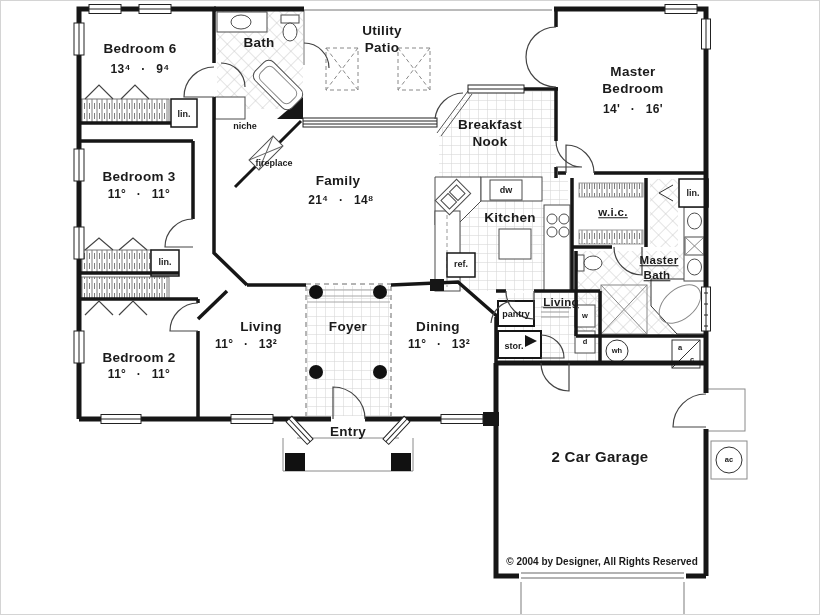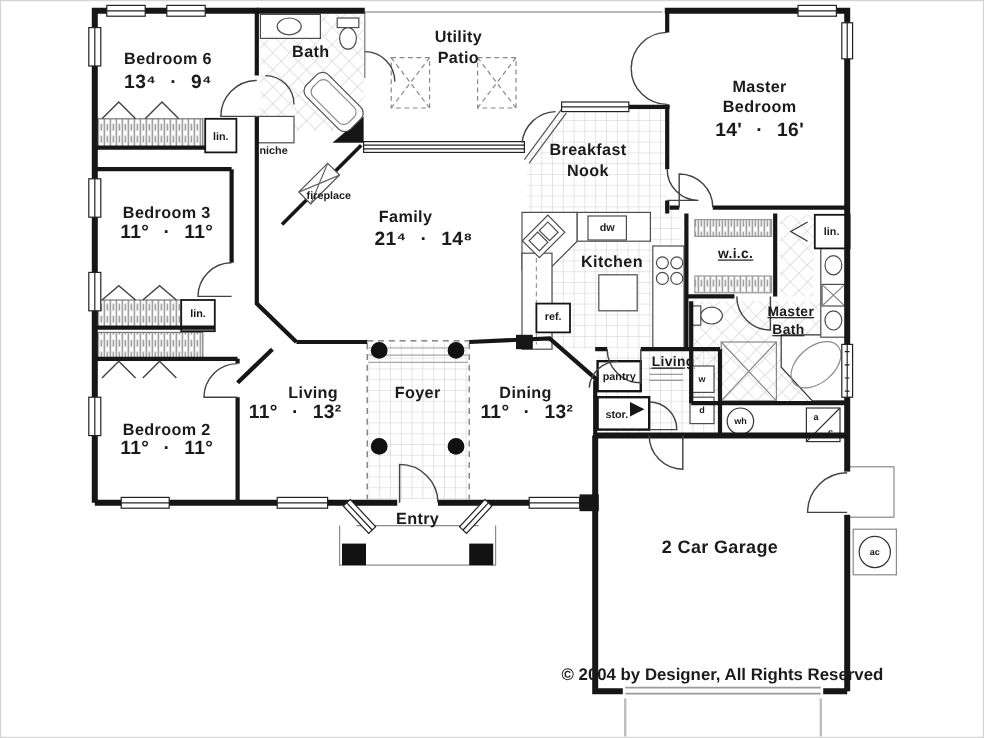--- a/index.html
+++ b/index.html
@@ -10,24 +10,24 @@
   }
   #drawing{position:absolute;left:0;top:0;}
   .lbl{
     position:absolute;transform:translate(-50%,-50%);
     color:#1b1b1b;font-weight:bold;white-space:nowrap;line-height:1;
     letter-spacing:.3px;
   }
   .room{font-size:13.5px;}
   .room-lg{font-size:15px;}
   .room-sm{font-size:11.5px;text-decoration:underline;}
-  .dims{font-size:16px;word-spacing:7px;}
+  .dims{font-size:12px;word-spacing:7px;}
   .tiny{font-size:9px;letter-spacing:0;}
   .micro{font-size:7.5px;letter-spacing:0;}
-  .copy{font-size:14px;letter-spacing:0;text-align:right;}
+  .copy{font-size:10px;letter-spacing:0;text-align:right;}
 </style>
 </head>
 <body>
 
 <div id="plan">
 
   <svg id="drawing" width="818" height="613" viewBox="0 0 818 613">
     <defs>
       <pattern id="grid" width="9" height="9" patternUnits="userSpaceOnUse">
         <path d="M9 0H0V9" fill="none" stroke="#d2d2d2" stroke-width="1"></path>
@@ -281,40 +281,40 @@
   <div class="lbl dims" style="left:139px;top:68px">13⁴ · 9⁴</div>
   <div class="lbl room" style="left:258px;top:42px">Bath</div>
   <div class="lbl room" style="left:381px;top:30px">Utility</div>
   <div class="lbl room" style="left:381px;top:47px">Patio</div>
   <div class="lbl room" style="left:632px;top:71px">Master</div>
   <div class="lbl room" style="left:632px;top:88px">Bedroom</div>
   <div class="lbl dims" style="left:632px;top:108px">14' · 16'</div>
   <div class="lbl room" style="left:489px;top:124px">Breakfast</div>
   <div class="lbl room" style="left:489px;top:141px">Nook</div>
   <div class="lbl room" style="left:337px;top:180px">Family</div>
-  <div class="lbl dims" style="left:352px;top:199px">21⁴ · 14⁸</div>
+  <div class="lbl dims" style="left:340px;top:199px">21⁴ · 14⁸</div>
   <div class="lbl room" style="left:138px;top:176px">Bedroom 3</div>
   <div class="lbl dims" style="left:138px;top:193px">11° · 11°</div>
   <div class="lbl room" style="left:509px;top:217px">Kitchen</div>
   <div class="lbl room-sm" style="left:612px;top:212px">w.i.c.</div>
   <div class="lbl room-sm" style="left:658px;top:260px">Master</div>
   <div class="lbl room-sm" style="left:656px;top:275px">Bath</div>
   <div class="lbl room" style="left:138px;top:357px">Bedroom 2</div>
   <div class="lbl dims" style="left:138px;top:373px">11° · 11°</div>
   <div class="lbl room" style="left:260px;top:326px">Living</div>
   <div class="lbl dims" style="left:245px;top:343px">11° · 13²</div>
   <div class="lbl room" style="left:347px;top:326px">Foyer</div>
   <div class="lbl room" style="left:437px;top:326px">Dining</div>
   <div class="lbl dims" style="left:438px;top:343px">11° · 13²</div>
   <div class="lbl room" style="left:347px;top:431px">Entry</div>
   <div class="lbl room-sm" style="left:560px;top:302px">Living</div>
   <div class="lbl room-lg" style="left:599px;top:455px">2 Car Garage</div>
   <div class="lbl copy" style="left:601px;top:561px">© 2004 by Designer, All Rights Reserved</div>
 
-  <div class="lbl tiny" style="left:227px;top:125px">niche</div>
+  <div class="lbl tiny" style="left:244px;top:125px">niche</div>
   <div class="lbl tiny" style="left:273px;top:162px">fireplace</div>
   <div class="lbl tiny" style="left:183px;top:113px">lin.</div>
   <div class="lbl tiny" style="left:164px;top:261px">lin.</div>
   <div class="lbl tiny" style="left:692px;top:192px">lin.</div>
   <div class="lbl tiny" style="left:505px;top:189px">dw</div>
   <div class="lbl tiny" style="left:460px;top:263px">ref.</div>
   <div class="lbl tiny" style="left:515px;top:313px">pantry</div>
   <div class="lbl tiny" style="left:513px;top:345px">stor.</div>
   <div class="lbl micro" style="left:584px;top:315px">w</div>
   <div class="lbl micro" style="left:584px;top:341px">d</div>

